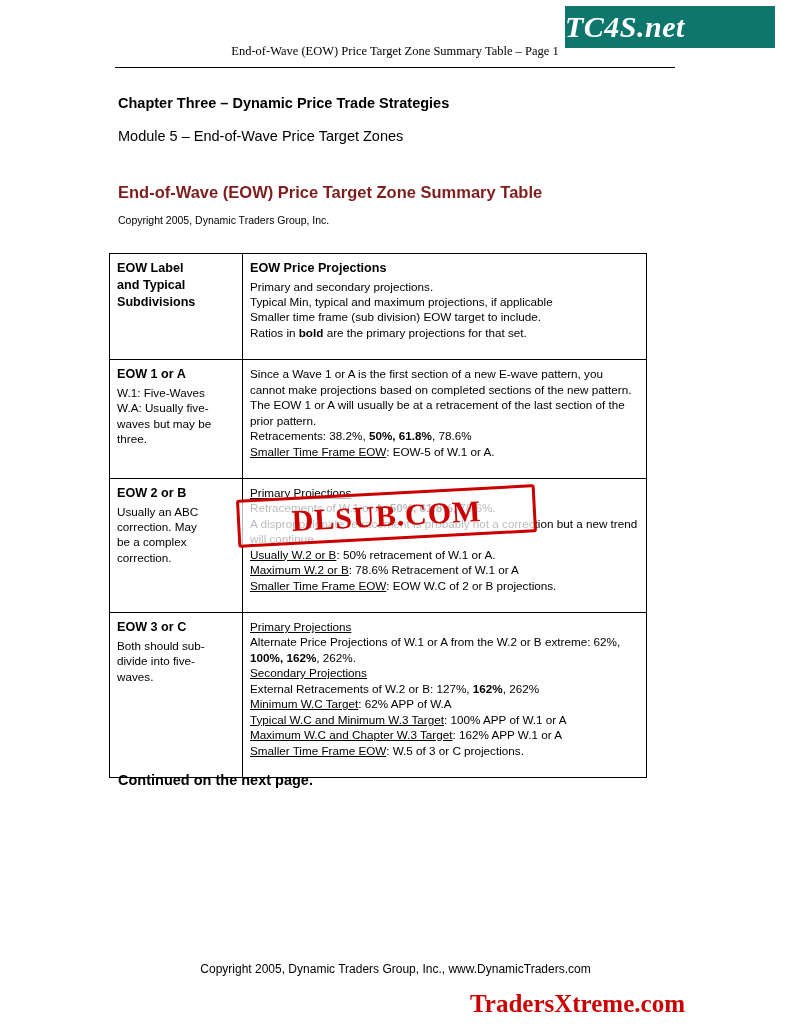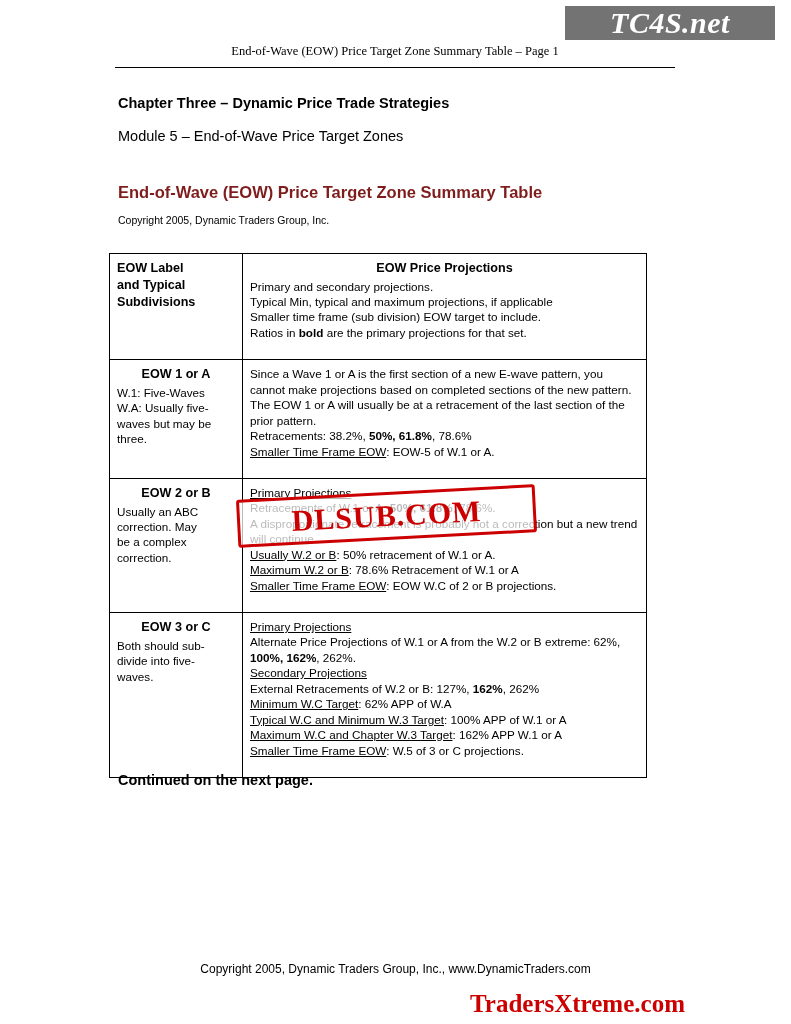--- a/index.html
+++ b/index.html
@@ -21,25 +21,24 @@
     width: 791px;
     height: 1024px;
   }
 
   
   .wm-tc4s {
     position: absolute;
     top: 6px;
     right: 16px;
     width: 210px;
-    height: 34px;
-    background: #737373;
+    height: 42px;
+    background: #0f766e;
     display: flex;
     align-items: center;
-    justify-content: center;
   }
   .wm-tc4s span {
     font-family: "Liberation Serif", serif;
     font-weight: bold;
     font-style: italic;
     font-size: 30px;
     color: #ffffff;
     letter-spacing: 0.5px;
   }
 
@@ -141,21 +140,20 @@
     font-size: 11.7px;
     line-height: 1.32;
   }
   td.col-left { width: 118px; }
   td.col-right { width: 389px; }
 
   .cell-head {
     font-weight: bold;
     font-size: 12.6px;
     margin-bottom: 2px;
-    text-align: center;
   }
   .cell-head-lines {
     font-weight: bold;
     font-size: 12.6px;
     line-height: 1.34;
   }
   .line { display: block; }
   .u { text-decoration: underline; }
   .b { font-weight: bold; }
 

